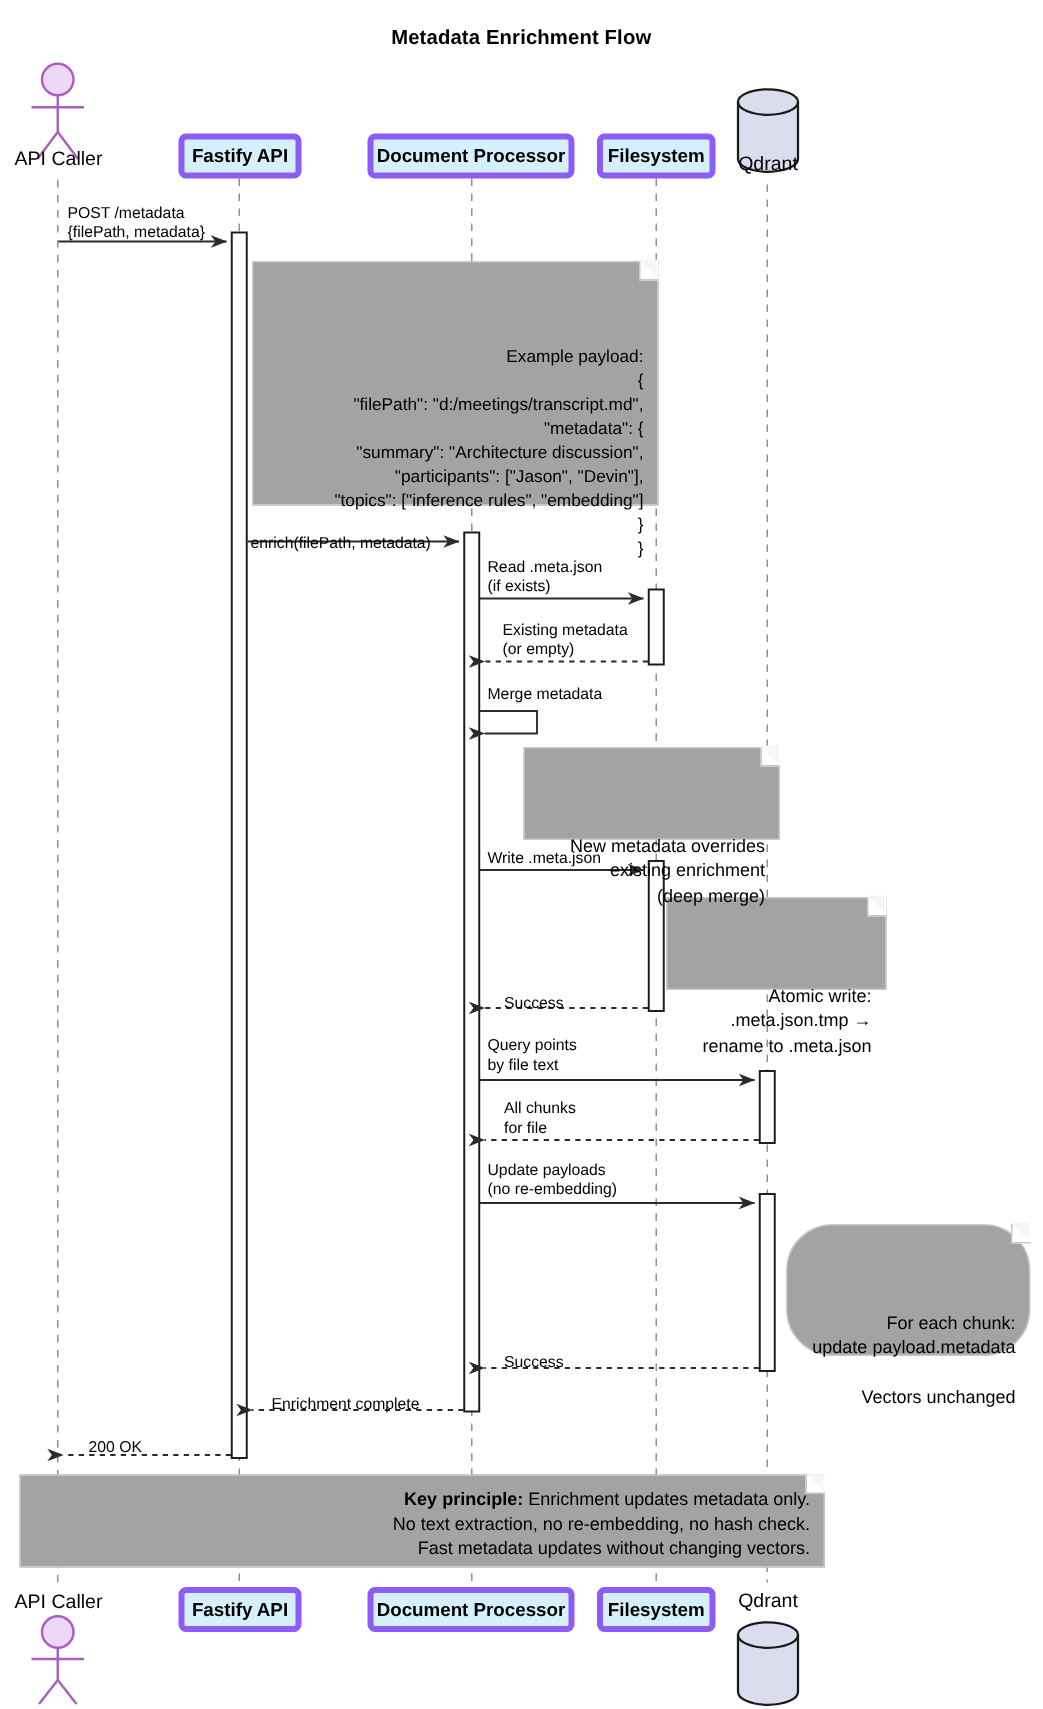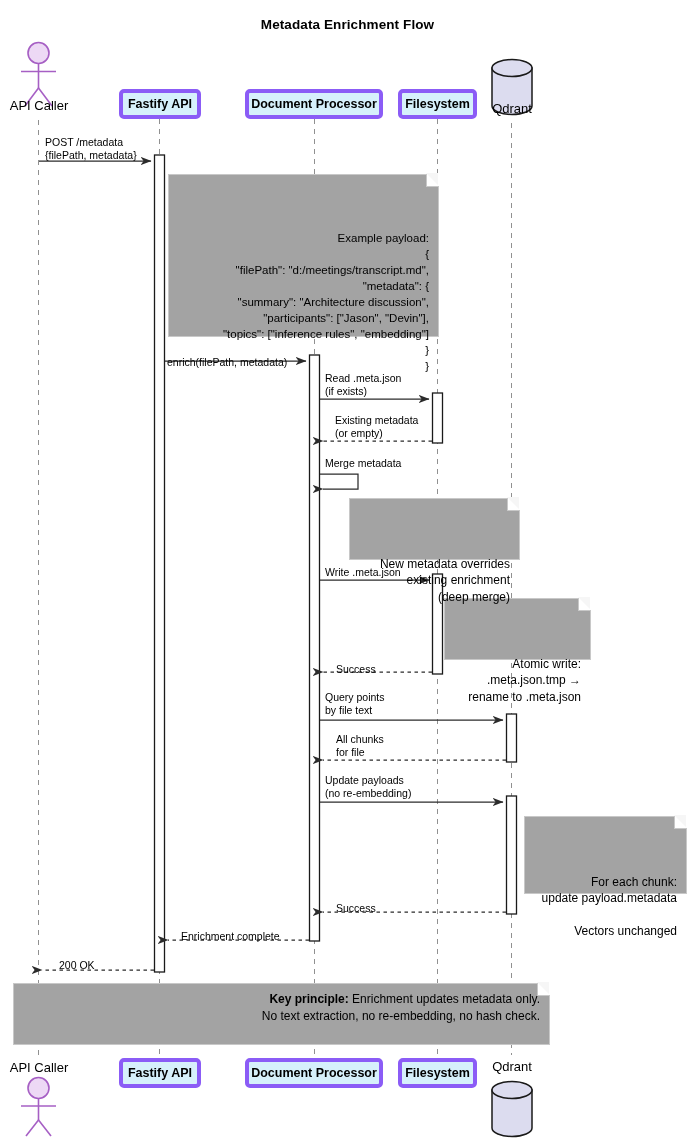--- a/index.html
+++ b/index.html
@@ -276,29 +276,30 @@
 (deep merge)</div>
   </div>
 
   <div class="abs note" style="left:444px; top:598px; width:147px; height:62px;">
     <div class="note-fold"></div>
     <div class="note-inner">Atomic write:
 .meta.json.tmp →
 rename to .meta.json</div>
   </div>
 
-  <div class="abs note" style="left:524px; top:816px; width:163px; height:78px;">
+  <div class="abs note" style="left:524px; top:816px; width:163px; height:88px;border-radius:31px;">
     <div class="note-fold"></div>
     <div class="note-inner">For each chunk:
 update payload.metadata
 
 Vectors unchanged</div>
   </div>
 
   <div class="abs note" style="left:13px; top:983px; width:537px; height:62px; padding-left:95px; white-space:normal;">
     <div class="note-fold"></div>
     <div class="note-inner">
       <div><span class="kp-bold">Key principle:</span><span> Enrichment updates metadata only.</span></div>
       <div>No text extraction, no re-embedding, no hash check.</div>
+      <div>Fast metadata updates without changing vectors.</div>
     </div>
   </div>
 
 </div>
 
 </body></html>

